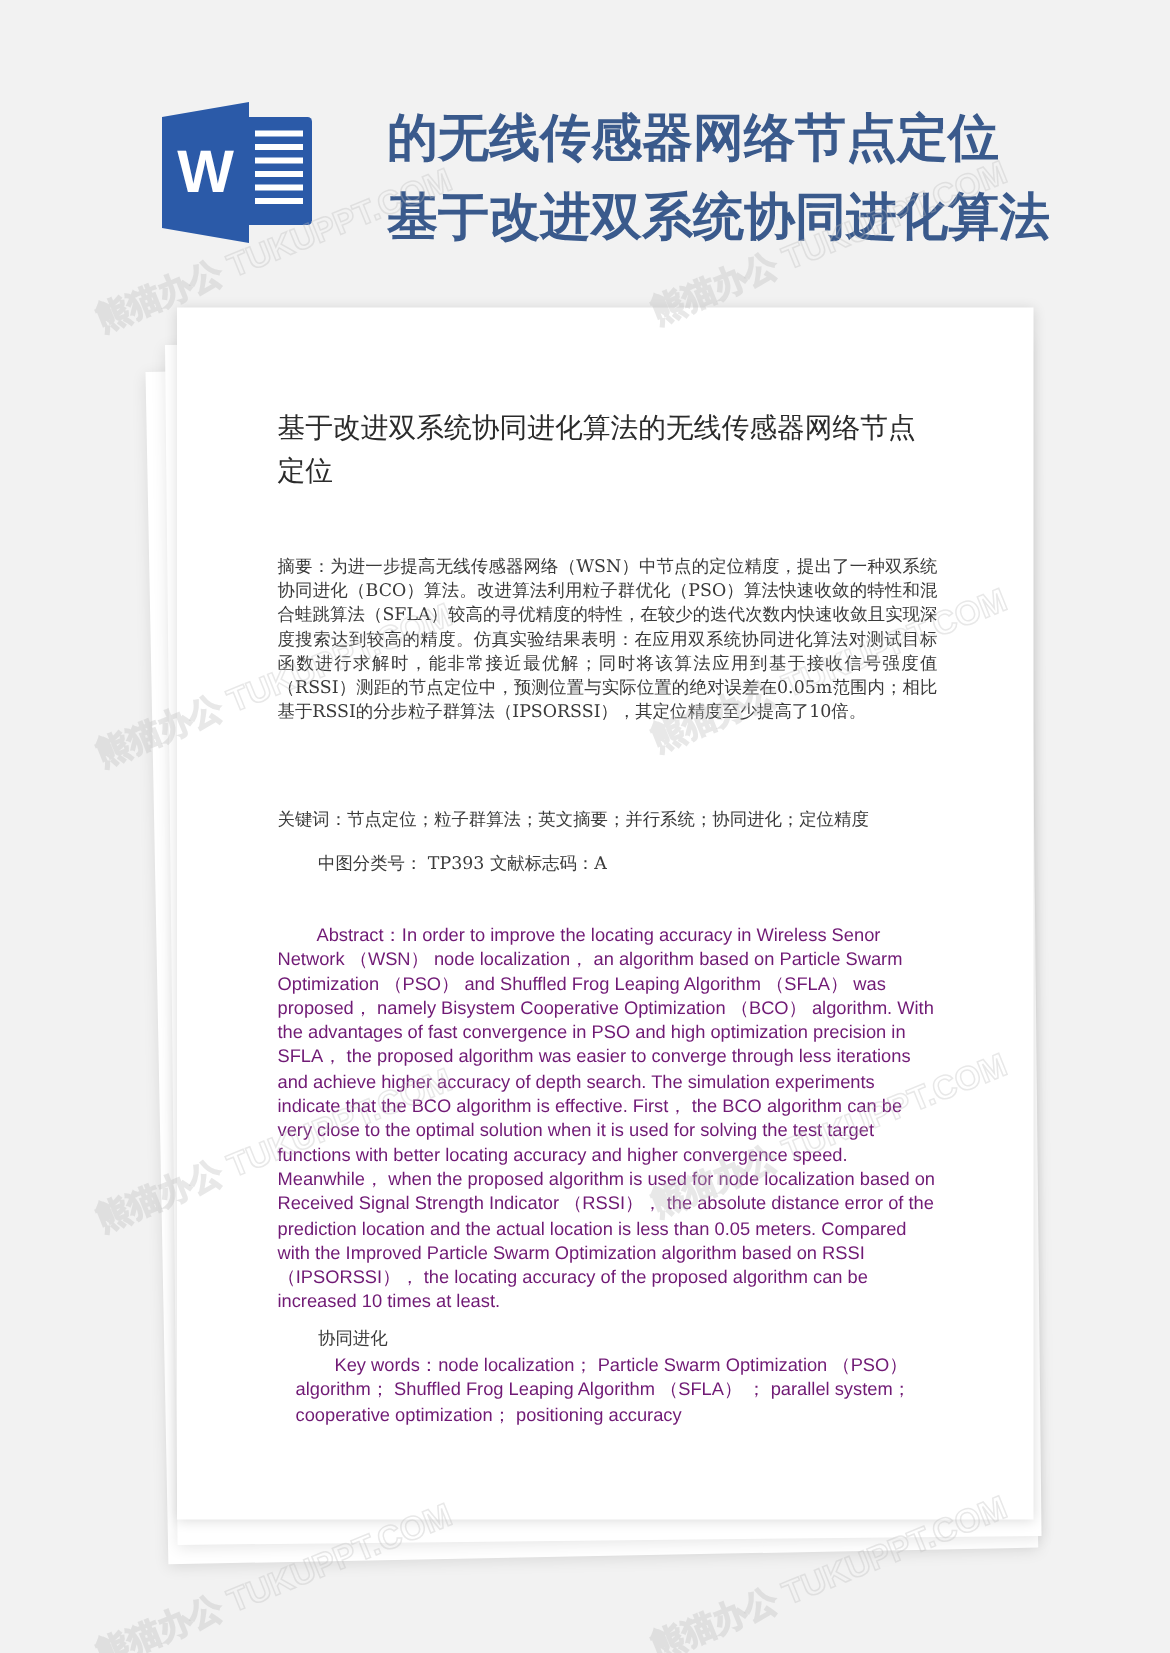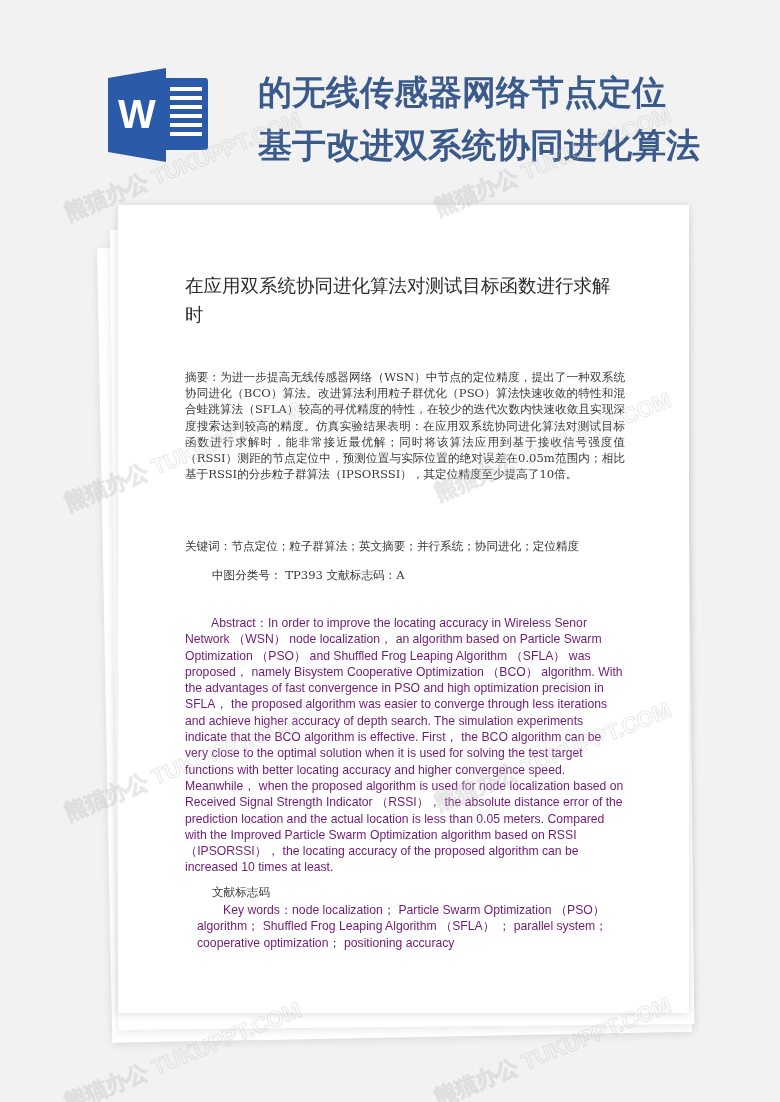--- a/index.html
+++ b/index.html
@@ -82,32 +82,32 @@
   <div class="headline">
     <div>的无线传感器网络节点定位</div>
     <div>基于改进双系统协同进化算法</div>
   </div>
 </div>
 
 <div class="sheet-back b1"></div>
 <div class="sheet-back b2"></div>
 
 <div class="page">
-  <div class="doc-title">在应用双系统协同进化算法对测试目标函数进行求解时</div>
+  <div class="doc-title">基于改进双系统协同进化算法的无线传感器网络节点定位</div>
 
   <div class="zh-body abstract-zh">摘要：为进一步提高无线传感器网络（WSN）中节点的定位精度，提出了一种双系统协同进化（BCO）算法。改进算法利用粒子群优化（PSO）算法快速收敛的特性和混合蛙跳算法（SFLA）较高的寻优精度的特性，在较少的迭代次数内快速收敛且实现深度搜索达到较高的精度。仿真实验结果表明：在应用双系统协同进化算法对测试目标函数进行求解时，能非常接近最优解；同时将该算法应用到基于接收信号强度值（RSSI）测距的节点定位中，预测位置与实际位置的绝对误差在0.05m范围内；相比基于RSSI的分步粒子群算法（IPSORSSI），其定位精度至少提高了10倍。</div>
 
   <div class="zh-body keywords-zh">关键词：节点定位；粒子群算法；英文摘要；并行系统；协同进化；定位精度</div>
 
   <div class="zh-body clc">中图分类号： TP393 文献标志码：A</div>
 
 
   <div class="en-body abstract-en"><span class="indent"></span><span>Abstract：In order to improve the locating accuracy in Wireless Senor Network （WSN） node localization， an algorithm based on Particle Swarm Optimization （PSO） and Shuffled Frog Leaping Algorithm （SFLA） was proposed， namely Bisystem Cooperative Optimization （BCO） algorithm. With the advantages of fast convergence in PSO and high optimization precision in SFLA， the proposed algorithm was easier to converge through less iterations and achieve higher accuracy of depth search. The simulation experiments indicate that the BCO algorithm is effective. First， the BCO algorithm can be very close to the optimal solution when it is used for solving the test target functions with better locating accuracy and higher convergence speed. Meanwhile， when the proposed algorithm is used for node localization based on Received Signal Strength Indicator （RSSI）， the absolute distance error of the prediction location and the actual location is less than 0.05 meters. Compared with the Improved Particle Swarm Optimization algorithm based on RSSI （IPSORSSI）， the locating accuracy of the proposed algorithm can be increased 10 times at least.</span></div>
 
-  <div class="zh-body en-kw-head">文献标志码</div>
+  <div class="zh-body en-kw-head">协同进化</div>
 
   <div class="en-body keywords-en"><span class="indent"></span><span>Key words：node localization； Particle Swarm Optimization （PSO） algorithm； Shuffled Frog Leaping Algorithm （SFLA） ； parallel system； cooperative optimization； positioning accuracy</span></div>
 </div>
 
 <div class="watermark" style="left:60px; top:200px;">熊猫办公 TUKUPPT.COM</div>
 <div class="watermark" style="left:430px; top:195px;">熊猫办公 TUKUPPT.COM</div>
 <div class="watermark" style="left:60px; top:490px;">熊猫办公 TUKUPPT.COM</div>
 <div class="watermark" style="left:430px; top:480px;">熊猫办公 TUKUPPT.COM</div>
 <div class="watermark" style="left:60px; top:800px;">熊猫办公 TUKUPPT.COM</div>
 <div class="watermark" style="left:430px; top:790px;">熊猫办公 TUKUPPT.COM</div>

